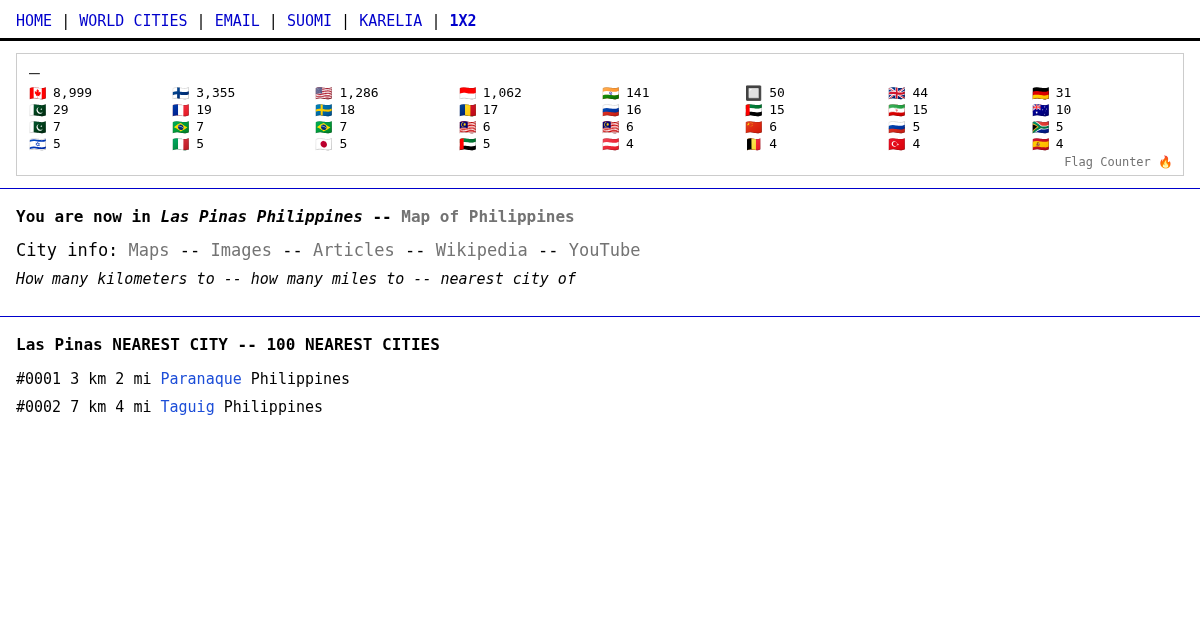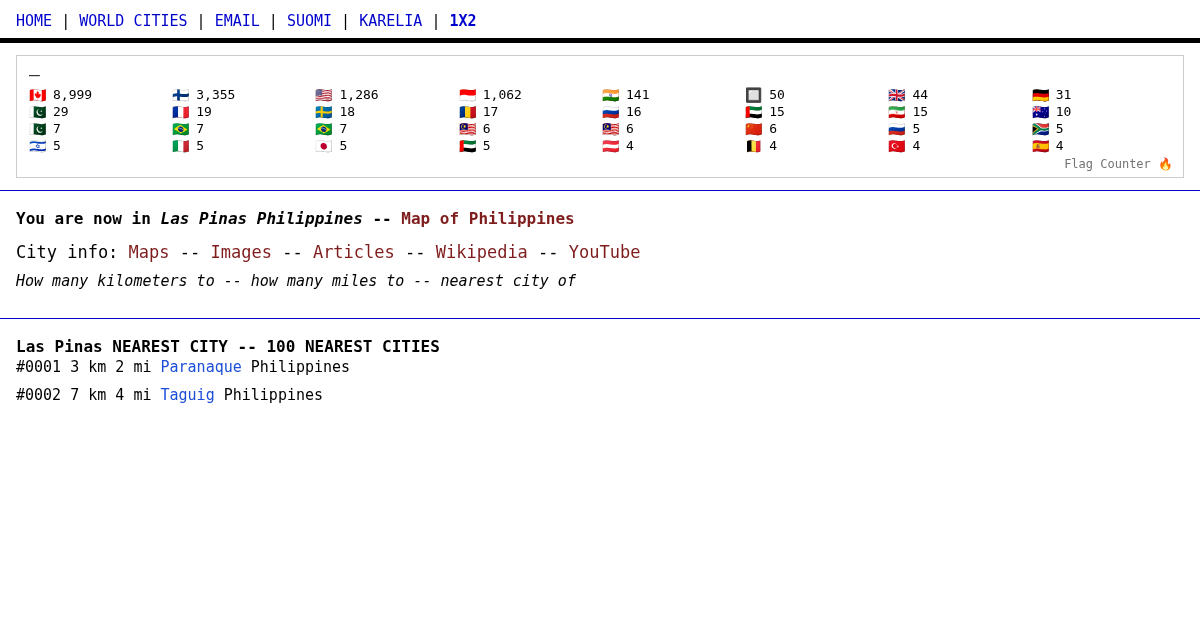--- a/index.html
+++ b/index.html
@@ -3,26 +3,26 @@
   <meta charset="utf-8">
   <style>
     * { margin: 0; padding: 0; box-sizing: border-box; }
     body {
       font-family: monospace;
       font-size: 15px;
       background: #fff;
       color: #000;
       padding: 0;
     }
-    a { color: #7f1d1d; text-decoration: none; }
+    a { color: #737373; text-decoration: none; }
 
     
     #nav {
       padding: 12px 16px 8px 16px;
-      border-bottom: 5px solid #000000;
+      border-bottom: 3px solid #000000;
     }
     #nav a { color: #00c; font-size: 15px; font-family: monospace; }
     #nav span { color: #000; }
 
     
     #flag-box {
       margin: 12px 16px;
       border: 1px solid #ccc;
       padding: 8px 10px 6px 10px;
       background: #fff;
@@ -98,21 +98,21 @@
     }
 
     
     #nearest-section {
       padding: 10px 16px;
     }
     #nearest-title {
       font-size: 16px;
       font-family: monospace;
       font-weight: bold;
-      margin-bottom: 2px;
+      margin-bottom: 16px;
     }
     .city-entry {
       font-size: 15px;
       font-family: monospace;
       margin-bottom: 10px;
     }
     .city-entry a { color: #1d4ed8; }
   </style>
 </head>
 <body>

